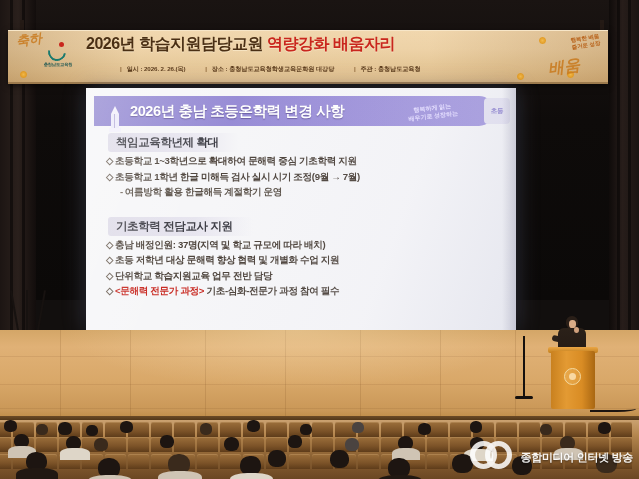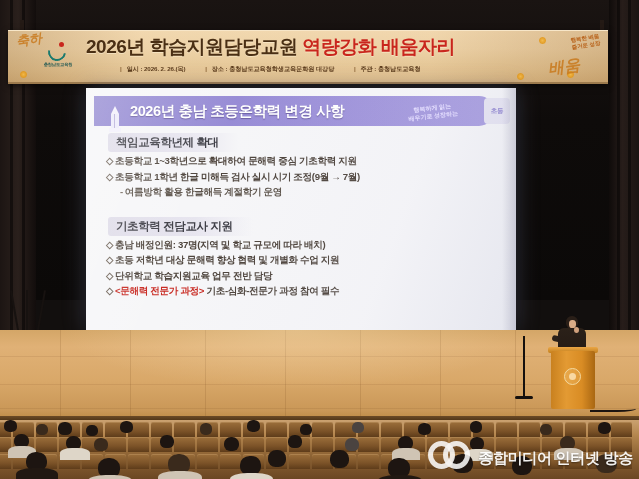--- a/index.html
+++ b/index.html
@@ -43,21 +43,21 @@
     box-shadow: 0 2px 6px rgba(0,0,0,0.6);
     overflow: hidden;
   }
   .banner-shade {
     position: absolute; inset: 0;
     background: linear-gradient(95deg, rgba(120,78,30,0.22) 0%, rgba(255,240,210,0.10) 22%, rgba(255,245,220,0.05) 70%, rgba(130,85,35,0.22) 100%);
     pointer-events: none;
   }
   .banner-title {
     position: absolute; left: 78px; top: 3px;
-    font-size: 19px; font-weight: bold; letter-spacing: -0.5px;
+    font-size: 16px; font-weight: bold; letter-spacing: -0.5px;
     color: #4a2f14; white-space: nowrap;
     text-shadow: 0 1px 0 rgba(255,245,220,0.5);
   }
   .banner-title .hl { color: #c9261d; }
   .banner-sub {
     position: absolute; left: 112px; top: 34px;
     font-size: 6.2px; font-weight: bold; color: #5c3c1c;
     letter-spacing: -0.1px; white-space: nowrap;
   }
   .banner-sub span.sep { color: #8a6334; margin: 0 5px 0 0; }
@@ -325,21 +325,21 @@
   }
   .wm-rings .r1 { left: 0; }
   .wm-rings .r2 { left: 15px; }
   .wm-text { line-height: 1.0; }
   .wm-main {
     font-size: 22px; font-weight: bold; color: #ffffff;
     letter-spacing: -0.5px;
     text-shadow: 0 1px 3px rgba(0,0,0,0.55);
   }
   .wm-sub {
-    font-size: 15px; font-weight: bold; color: #ffffff;
+    font-size: 11px; font-weight: bold; color: #ffffff;
     letter-spacing: -0.3px; margin-top: 2px;
     text-shadow: 0 1px 2px rgba(0,0,0,0.55);
   }
 </style>
 </head>
 <body>
 
 <div id="stage">
 
   <div class="wall-dark"></div>

